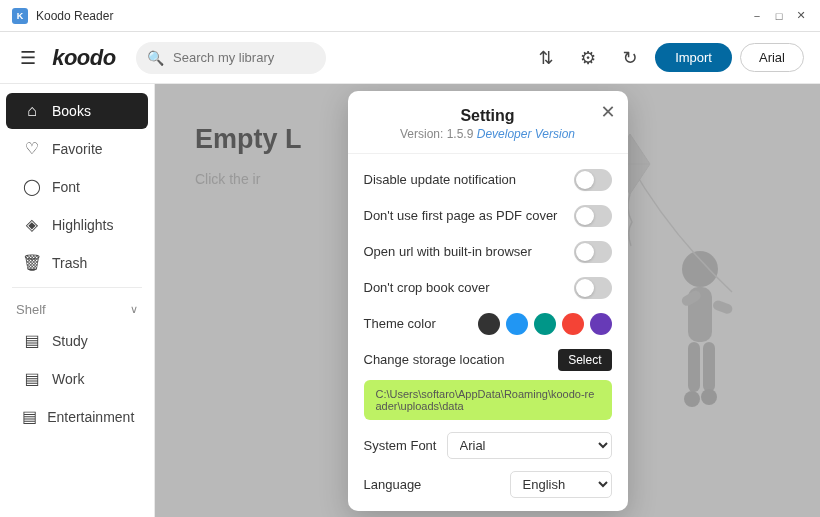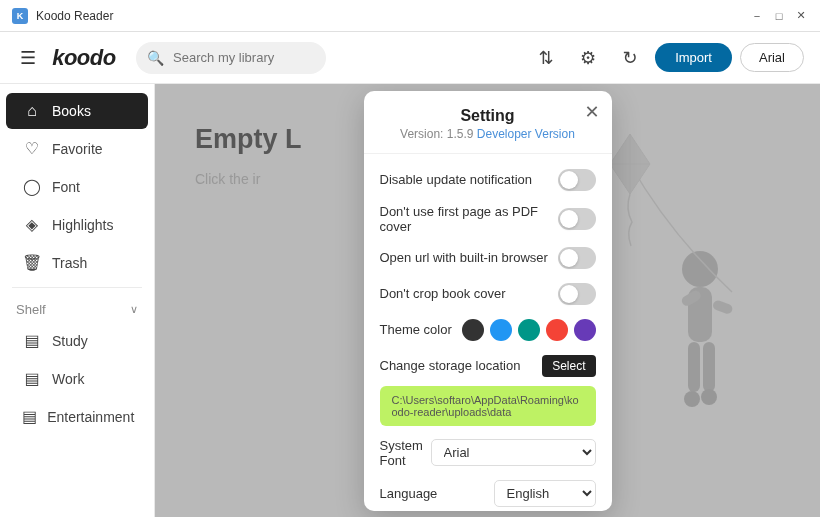--- a/index.html
+++ b/index.html
@@ -248,21 +248,21 @@
       background: rgba(0,0,0,0.25);
       display: flex;
       align-items: center;
       justify-content: center;
       z-index: 100;
     }
 
     .modal {
       background: #fff;
       border-radius: 10px;
-      width: 248px;
+      width: 280px;
       max-height: 420px;
       overflow-y: auto;
       box-shadow: 0 8px 30px rgba(0,0,0,0.2);
       padding: 0 0 16px;
     }
 
     .modal-header {
       display: flex;
       align-items: center;
       justify-content: center;
@@ -287,20 +287,21 @@
     }
     .modal-version {
       text-align: center;
       font-size: 12px;
       color: #888;
       padding: 2px 0 12px;
     }
     .modal-version a {
       color: #4a90d9;
       text-decoration: none;
+      font-style: italic;
     }
 
     .modal-divider {
       height: 1px;
       background: #f0f0f0;
       margin: 0 0 8px;
     }
 
     .setting-row {
       display: flex;

